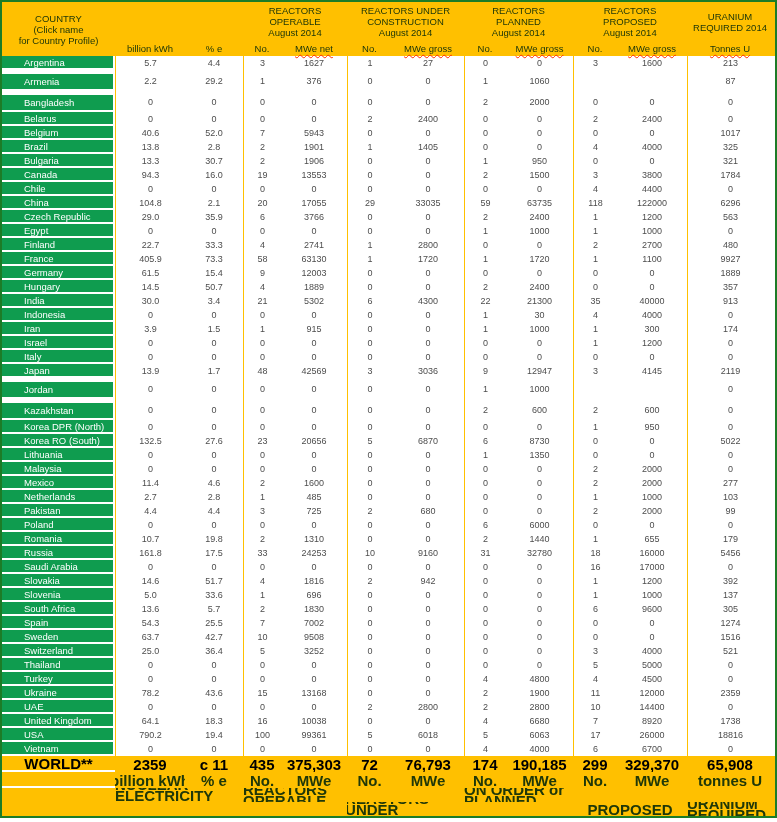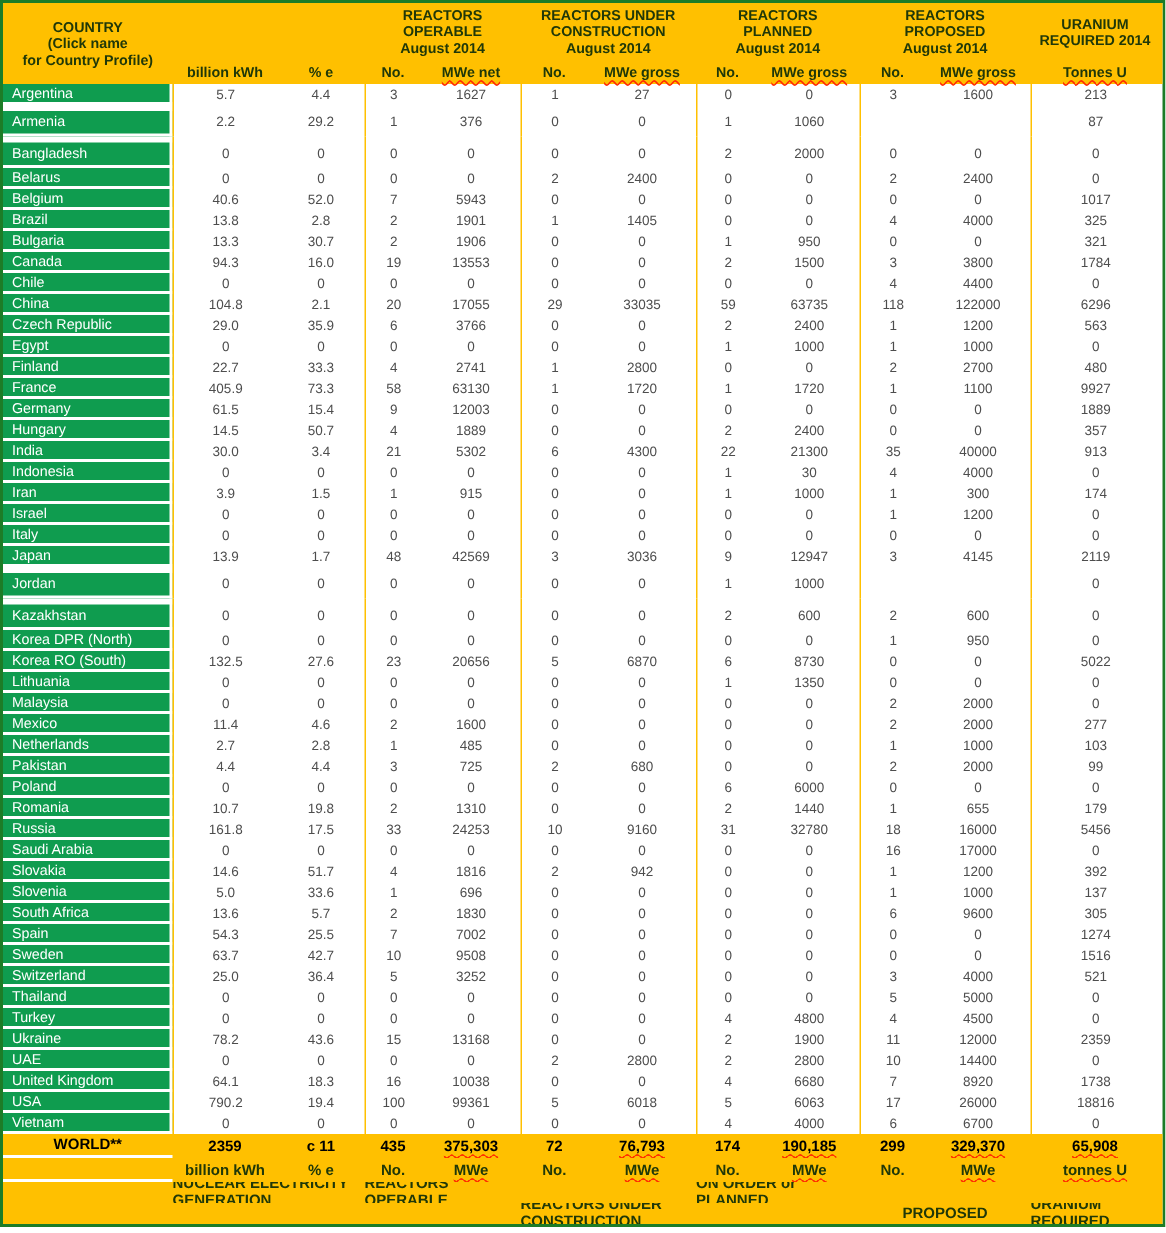--- a/index.html
+++ b/index.html
@@ -8,21 +8,21 @@
     --border:#1D7C27;
     --hdrtext:#203808;
     --datatext:#4D4D4D;
   }
   *{box-sizing:border-box;}
   body{margin:0;background:#ffffff;font-family:"Liberation Sans",sans-serif;}
   .sheet{width:777px;border:2px solid var(--border);background:#fff;}
   .grid{display:grid;grid-template-columns:113px 70px 58px 38px 66px 45px 72px 42px 67px 44px 70px 86px;}
 
   
-  .hdr{background:var(--gold);color:var(--hdrtext);font-weight:bold;
+  .hdr{background:var(--gold);color:var(--hdrtext);font-weight:normal;
        grid-template-rows:auto 16px;padding:3px 0 2px 0;}
   .hcell{display:flex;flex-direction:column;justify-content:center;align-items:center;
          text-align:center;font-size:9.5px;line-height:11px;}
   .hc-country{grid-column:1;grid-row:1/3;}
   .hu{grid-row:2;justify-content:flex-end;}
   .g1{grid-column:2/span 2}.g2{grid-column:4/span 2}.g3{grid-column:6/span 2}
   .g4{grid-column:8/span 2}.g5{grid-column:10/span 2}.g6{grid-column:12}
   .c2{grid-column:2}.c3{grid-column:3}.c4{grid-column:4}.c5{grid-column:5}
   .c6{grid-column:6}.c7{grid-column:7}.c8{grid-column:8}.c9{grid-column:9}
   .c10{grid-column:10}.c11{grid-column:11}.c12{grid-column:12}
@@ -30,27 +30,27 @@
   .sq{text-decoration-line:underline;text-decoration-style:wavy;
       text-decoration-color:#ff2a00;text-decoration-thickness:1px;text-underline-offset:2px;}
 
   
   .row{height:14px;align-items:stretch;}
   .row.tall{height:21px;}
   .cell{display:flex;align-items:center;justify-content:center;
         font-size:9px;color:var(--datatext);overflow:hidden;white-space:nowrap;}
   .cell.sep{border-left:1px solid var(--gold);}
   .country{background:var(--green);color:#fff;justify-content:flex-start;
-           padding-left:6px;font-size:9.5px;border-bottom:2px solid #fff;
+           padding-left:22px;font-size:9.5px;border-bottom:2px solid #fff;
            border-right:2px solid #fff;cursor:pointer;}
   .row.tall .country{border-top:4px solid #fff;}
 
   
   .frow{background:var(--gold);color:#000;font-weight:bold;}
-  .frow .cell{color:#000;font-size:10px;}
+  .frow .cell{color:#000;font-size:15px;}
   .world{height:16px;}
   .world .wc{border-bottom:2px solid #fff;}
   .funits{height:16px;}
   .funits .cell{color:var(--hdrtext);}
   .funits .fc1{border-bottom:2px solid #fff;}
   .flabels{height:28px;}
   .flabels .cell{color:var(--hdrtext);white-space:normal;text-align:left;line-height:11px;
                  align-items:center;}
 </style>
 </head>

